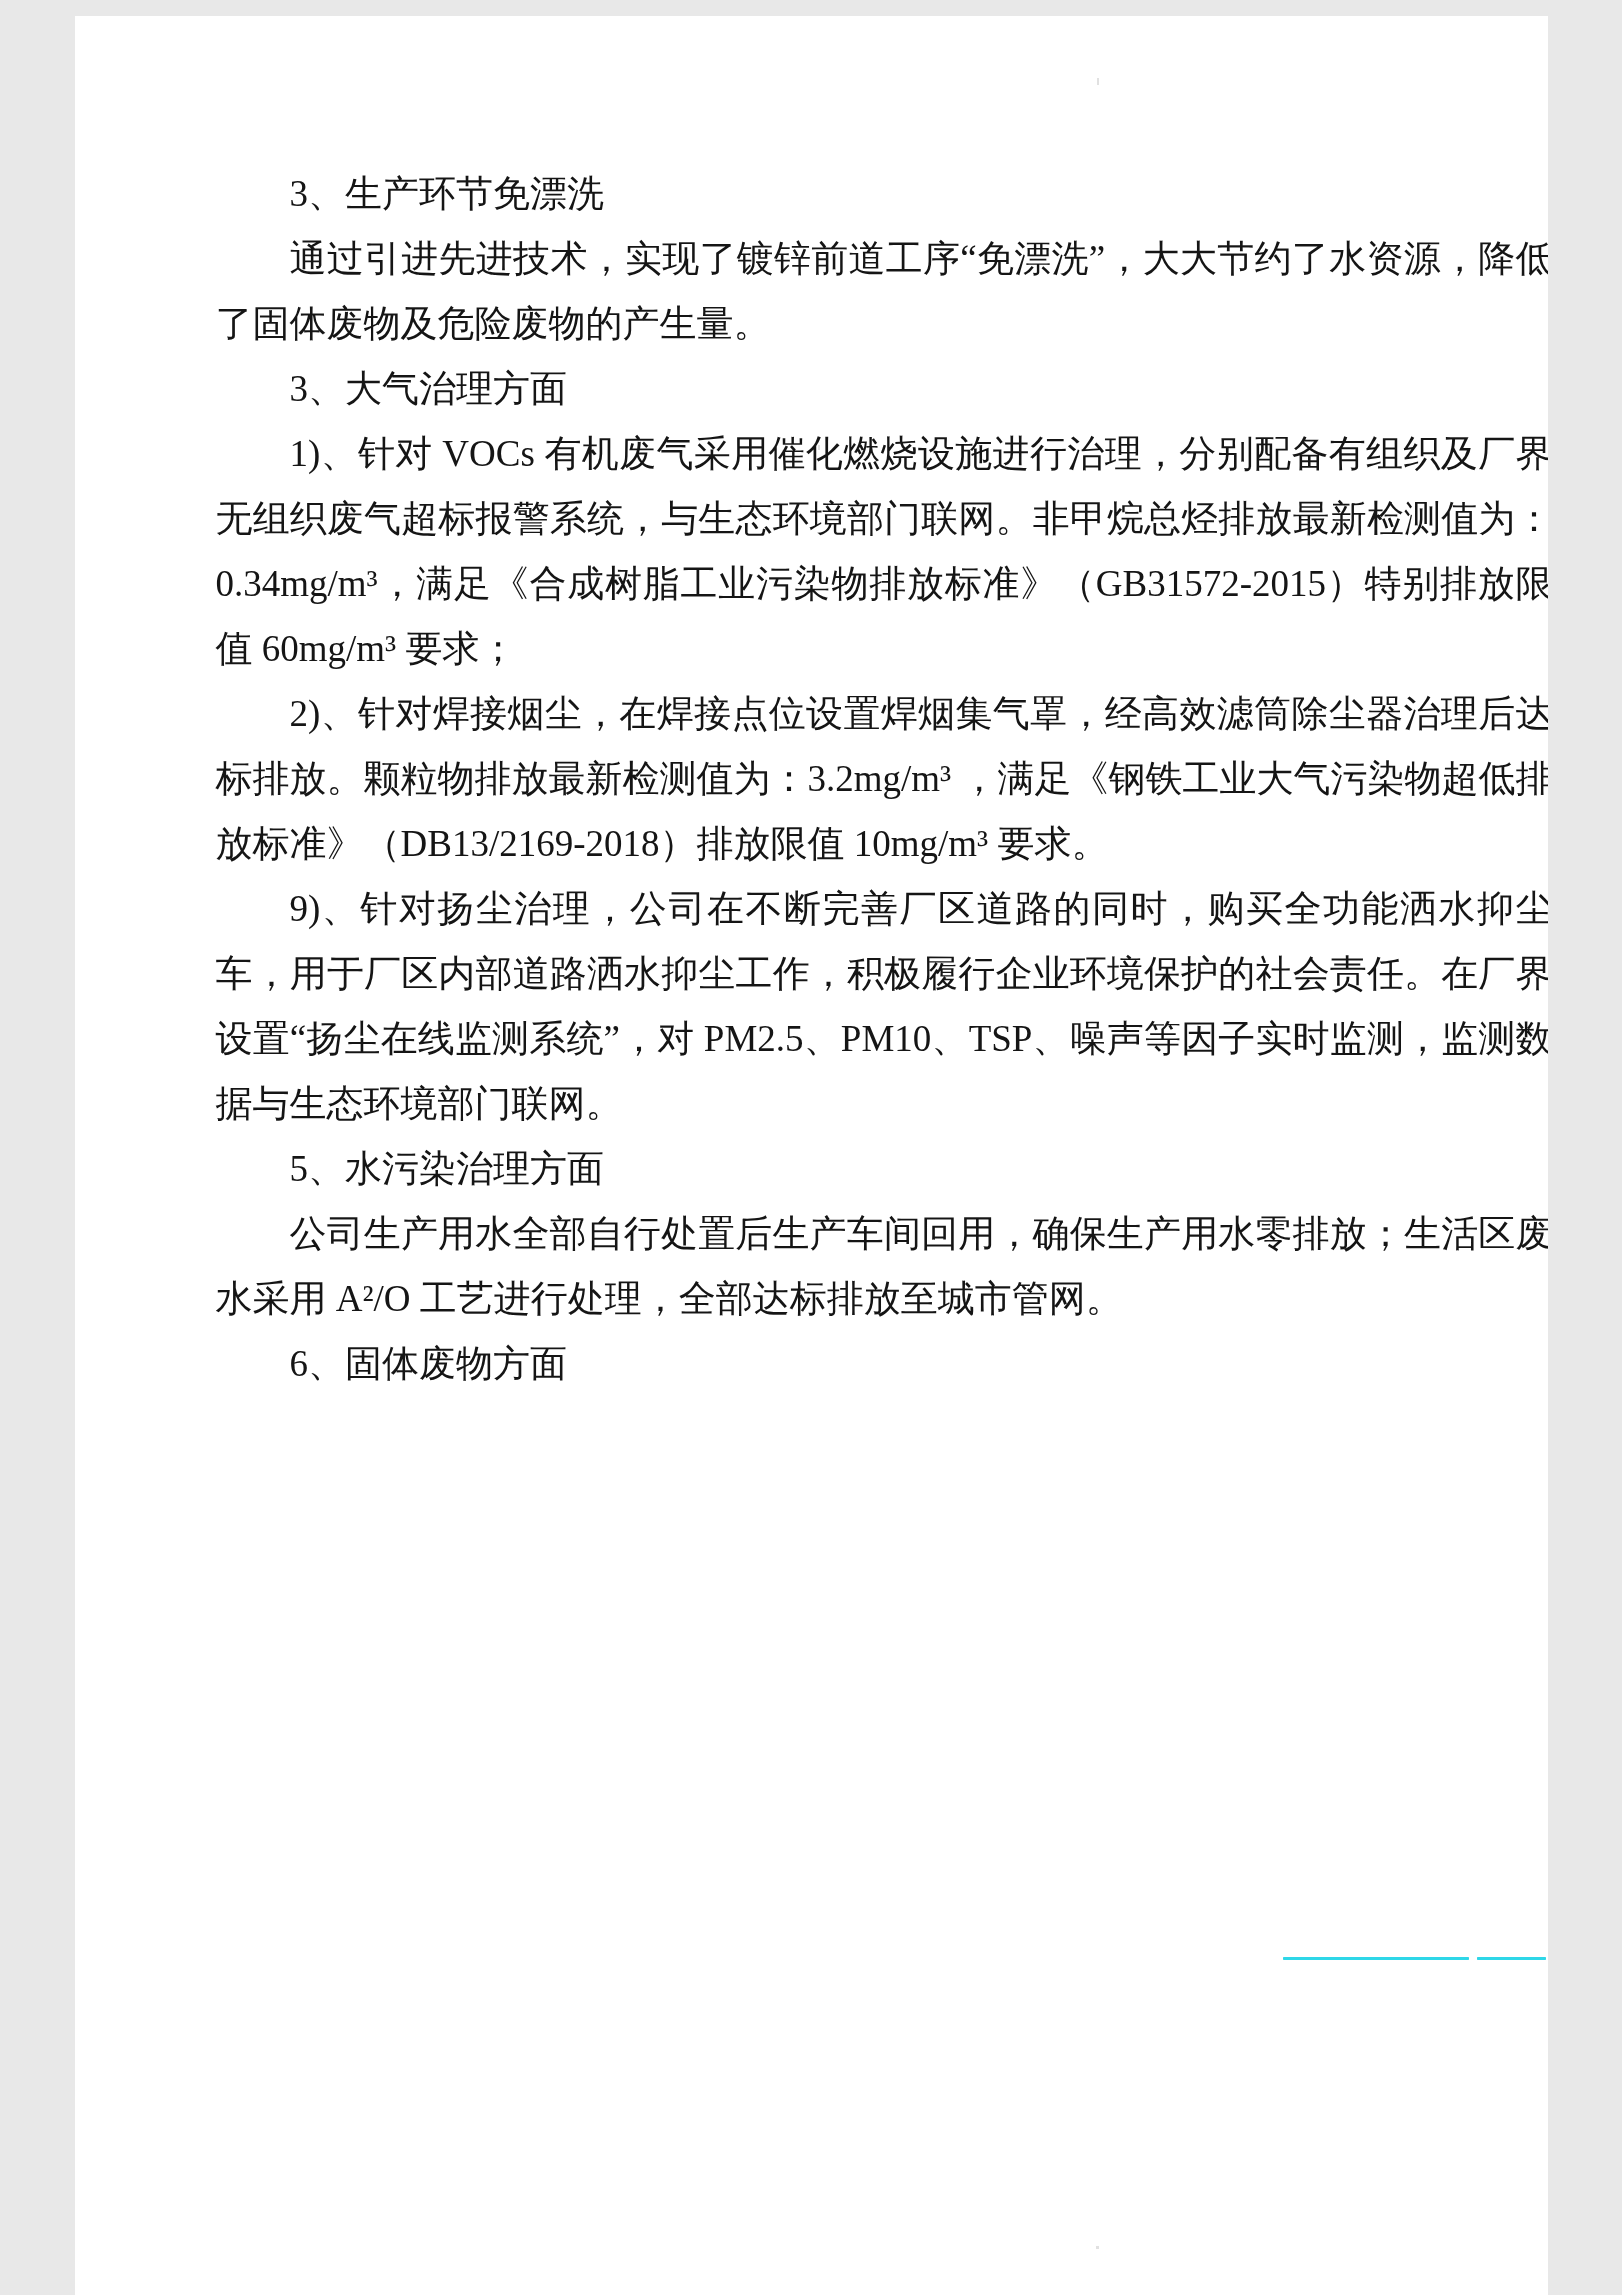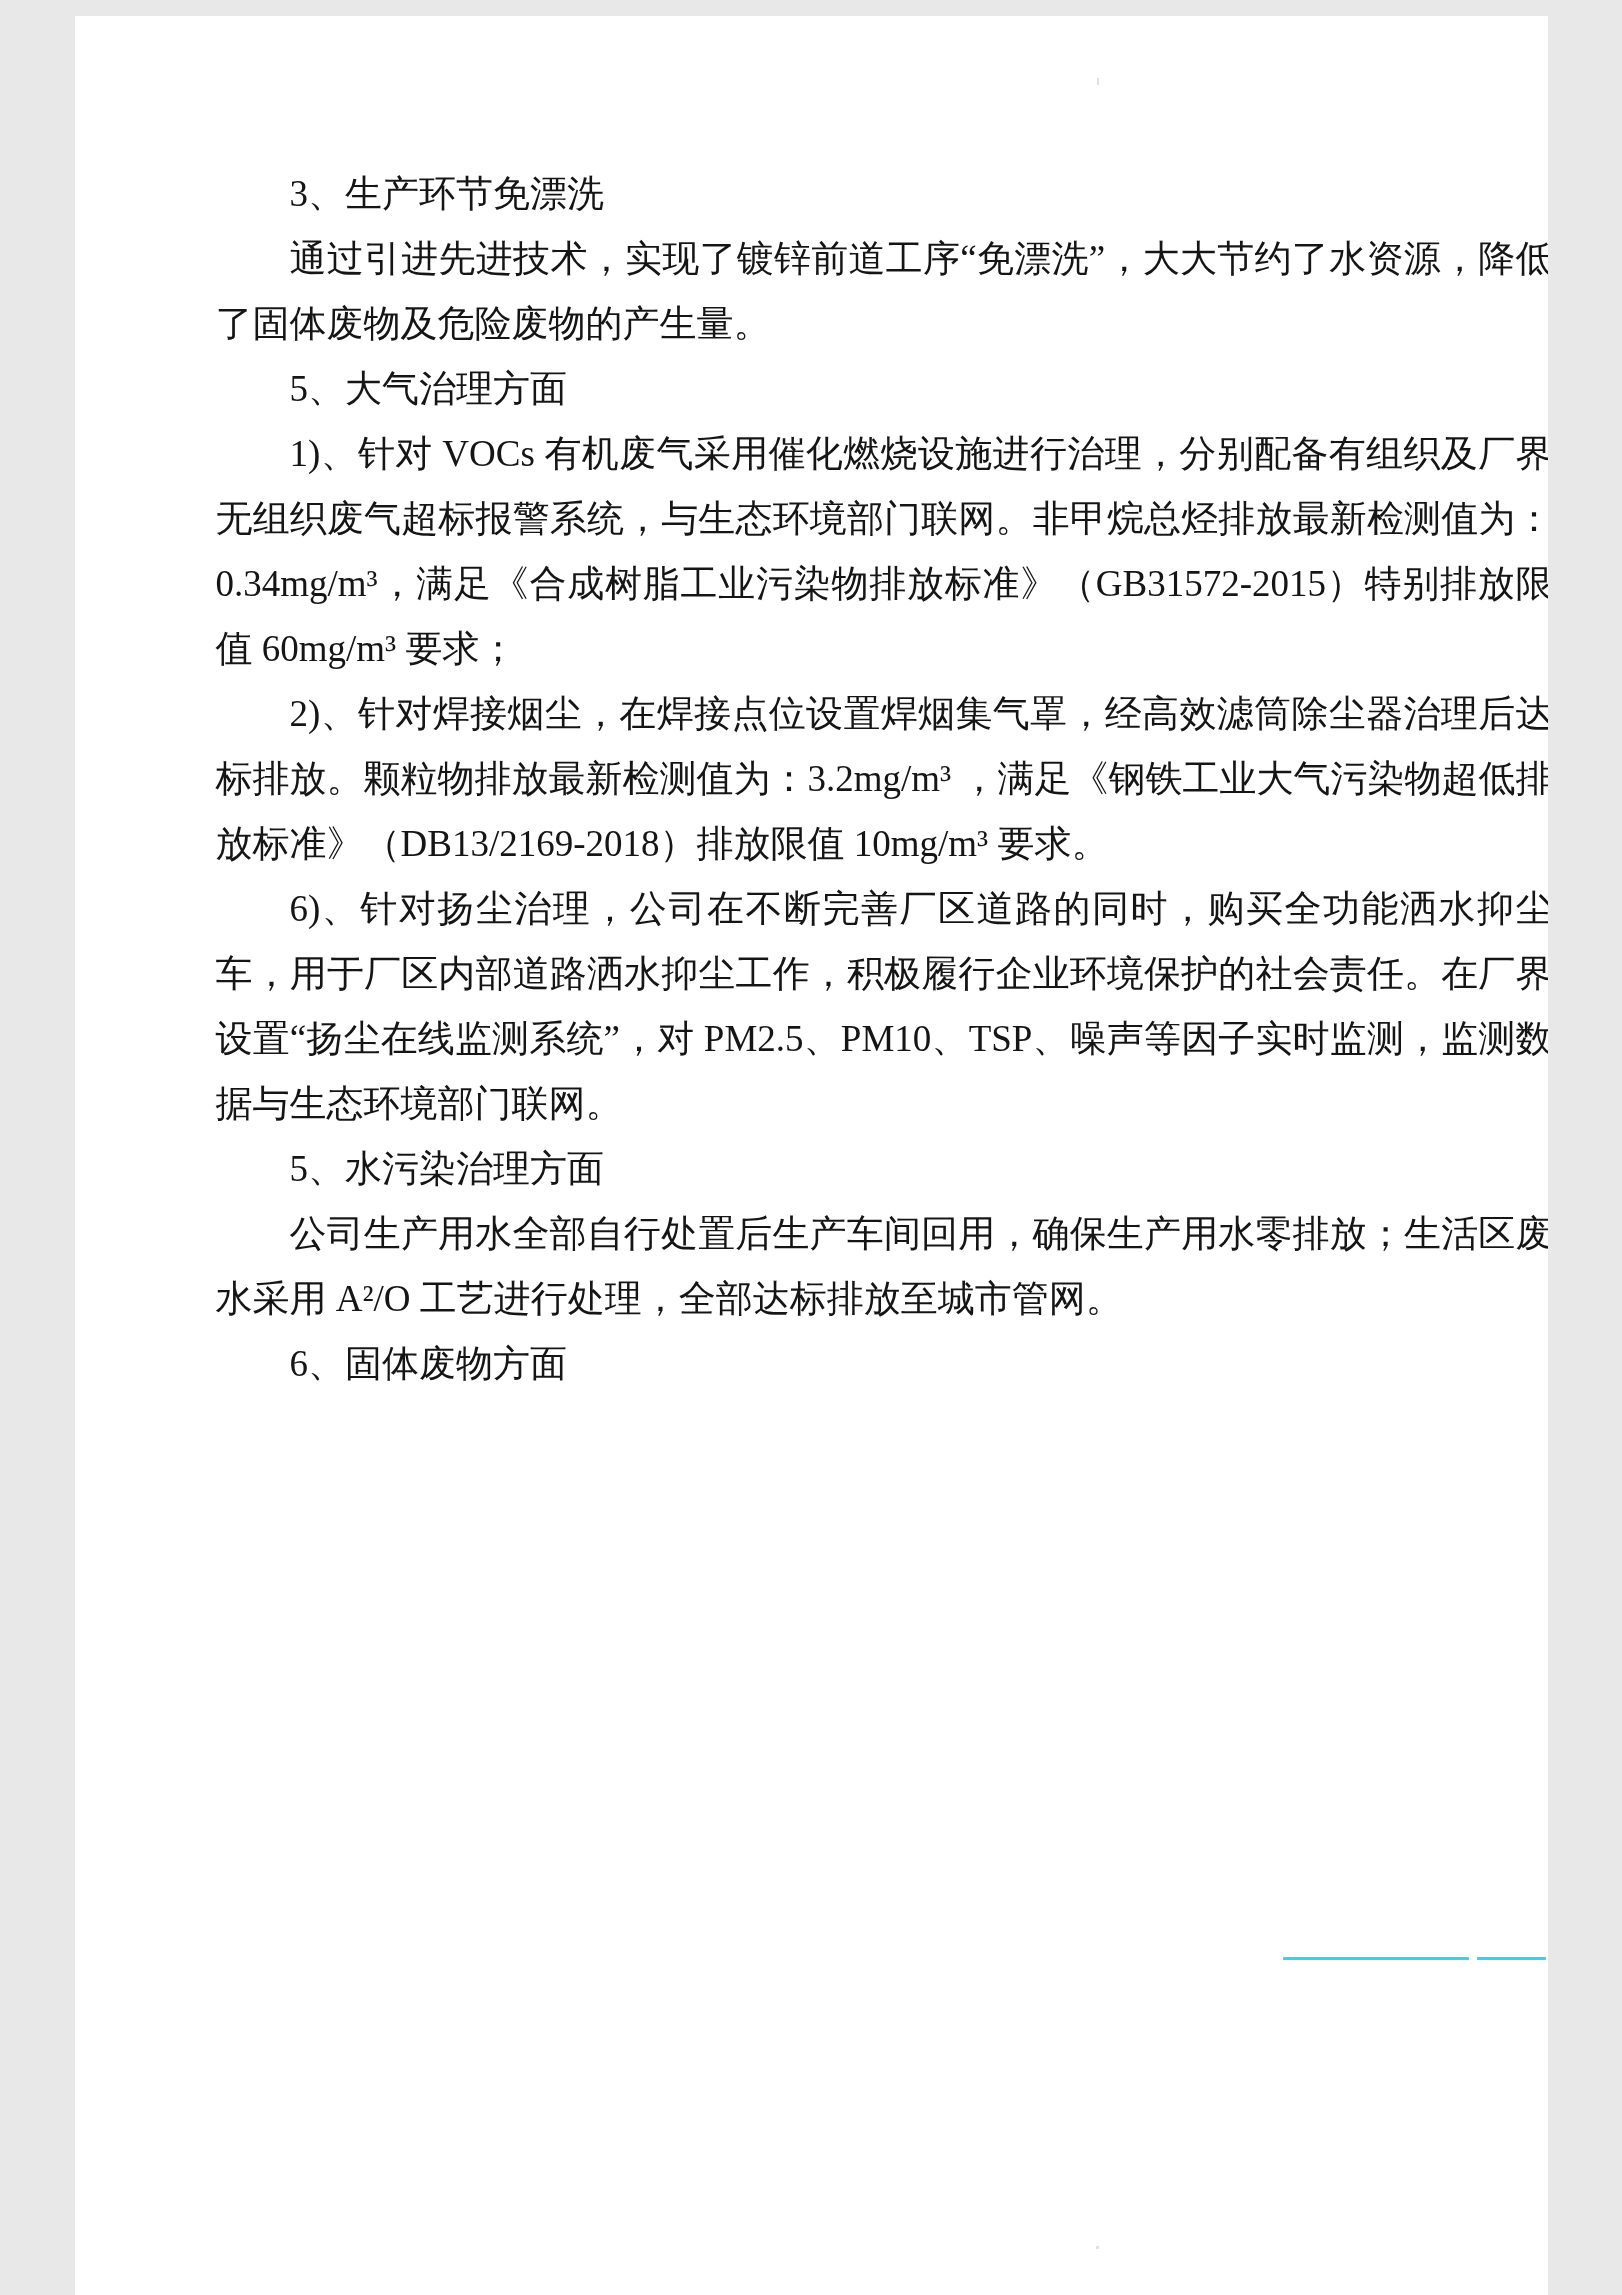--- a/index.html
+++ b/index.html
@@ -51,24 +51,24 @@
     opacity: 0.55;
   }
 </style>
 </head>
 <body>
 
 <div class="page">
   <div class="content" id="doc-body" style="color: rgb(21, 21, 21);">
       <p class="para heading">3、生产环节免漂洗</p>
       <p class="para body">通过引进先进技术，实现了镀锌前道工序“免漂洗”，大大节约了水资源，降低了固体废物及危险废物的产生量。</p>
-      <p class="para heading">5、大气治理方面</p>
+      <p class="para heading">3、大气治理方面</p>
       <p class="para body">1)、针对 VOCs 有机废气采用催化燃烧设施进行治理，分别配备有组织及厂界无组织废气超标报警系统，与生态环境部门联网。非甲烷总烃排放最新检测值为：0.34mg/m³，满足《合成树脂工业污染物排放标准》（GB31572-2015）特别排放限值 60mg/m³ 要求；</p>
       <p class="para body">2)、针对焊接烟尘，在焊接点位设置焊烟集气罩，经高效滤筒除尘器治理后达标排放。颗粒物排放最新检测值为：3.2mg/m³ ，满足《钢铁工业大气污染物超低排放标准》（DB13/2169-2018）排放限值 10mg/m³ 要求。</p>
-      <p class="para body">6)、针对扬尘治理，公司在不断完善厂区道路的同时，购买全功能洒水抑尘车，用于厂区内部道路洒水抑尘工作，积极履行企业环境保护的社会责任。在厂界设置“扬尘在线监测系统”，对 PM2.5、PM10、TSP、噪声等因子实时监测，监测数据与生态环境部门联网。</p>
+      <p class="para body">9)、针对扬尘治理，公司在不断完善厂区道路的同时，购买全功能洒水抑尘车，用于厂区内部道路洒水抑尘工作，积极履行企业环境保护的社会责任。在厂界设置“扬尘在线监测系统”，对 PM2.5、PM10、TSP、噪声等因子实时监测，监测数据与生态环境部门联网。</p>
       <p class="para heading">5、水污染治理方面</p>
       <p class="para body">公司生产用水全部自行处置后生产车间回用，确保生产用水零排放；生活区废水采用 A²/O 工艺进行处理，全部达标排放至城市管网。</p>
       <p class="para heading">6、固体废物方面</p>
     </div>
   <div class="annotation-layer" id="annotation-layer">
       <div class="hl-seg" style="left: 1208px; top: 1941px; width: 186px; height: 3.3px; background: rgb(47, 215, 232);"></div>
       <div class="hl-seg" style="left: 1402px; top: 1941px; width: 69px; height: 3.3px; background: rgb(47, 215, 232);"></div>
       <div class="hl-seg" style="left: 1480px; top: 1940px; width: 128px; height: 2.6px; background: rgb(232, 216, 74);"></div>
       <div class="speck" style="left: 1022px; top: 62px; width: 2.6px; height: 6.5px;"></div>
       <div class="speck" style="left: 743px; top: 429px; width: 2px; height: 5.2px;"></div>

